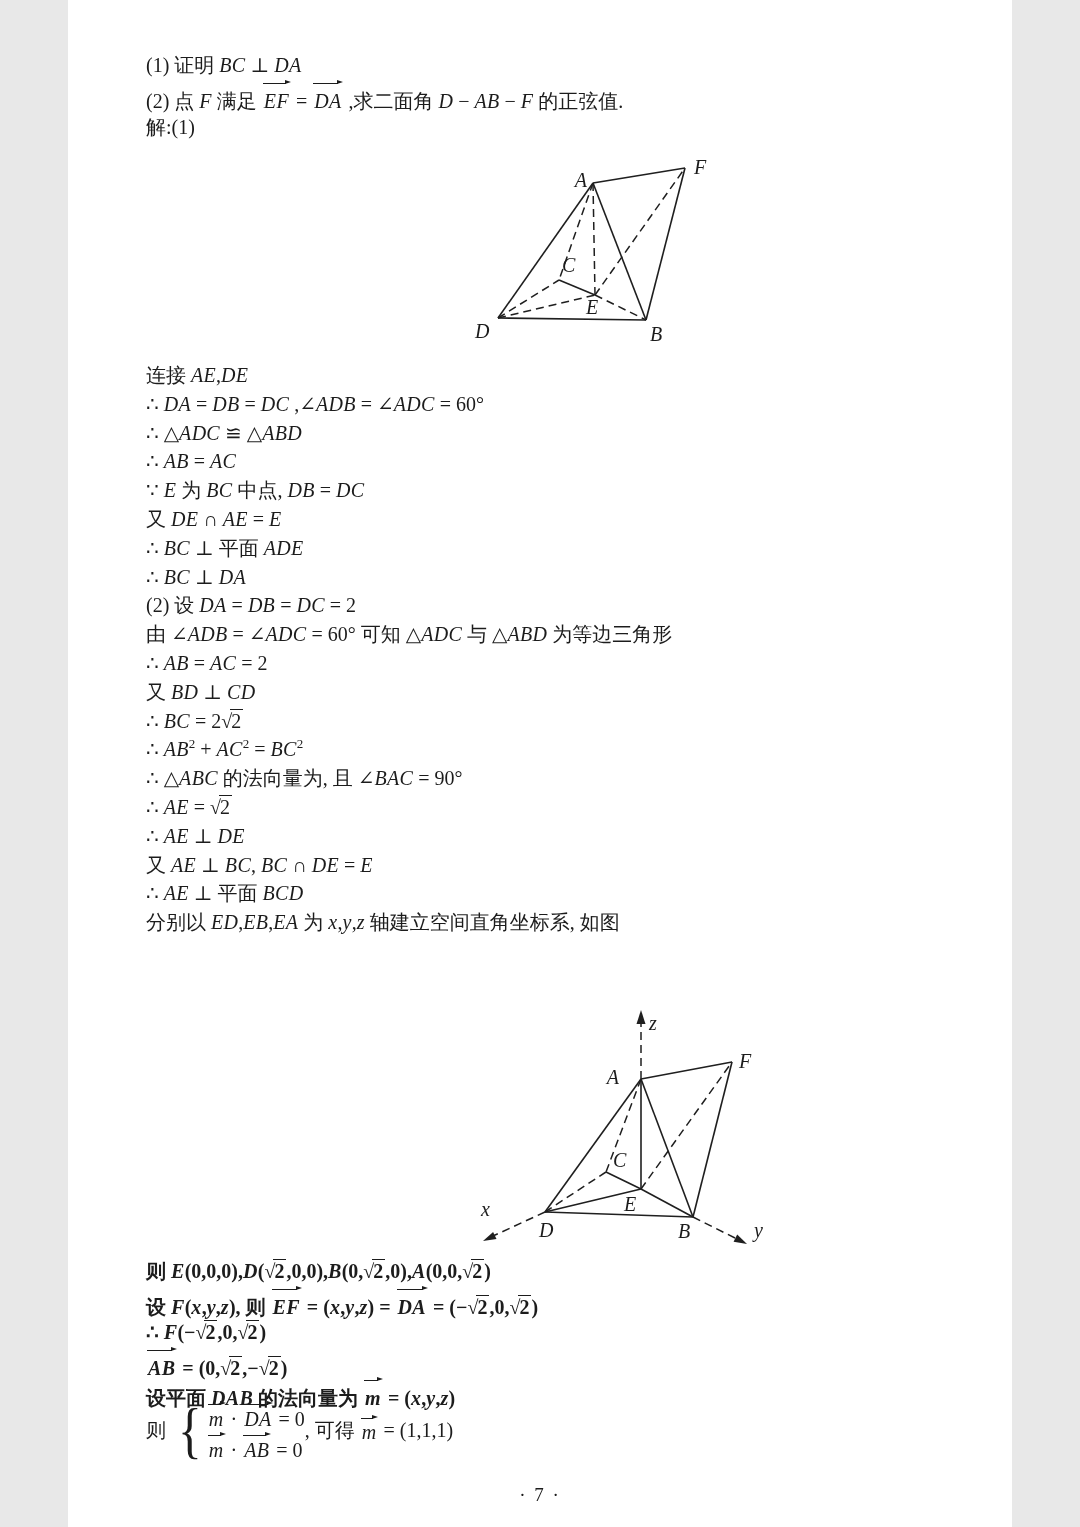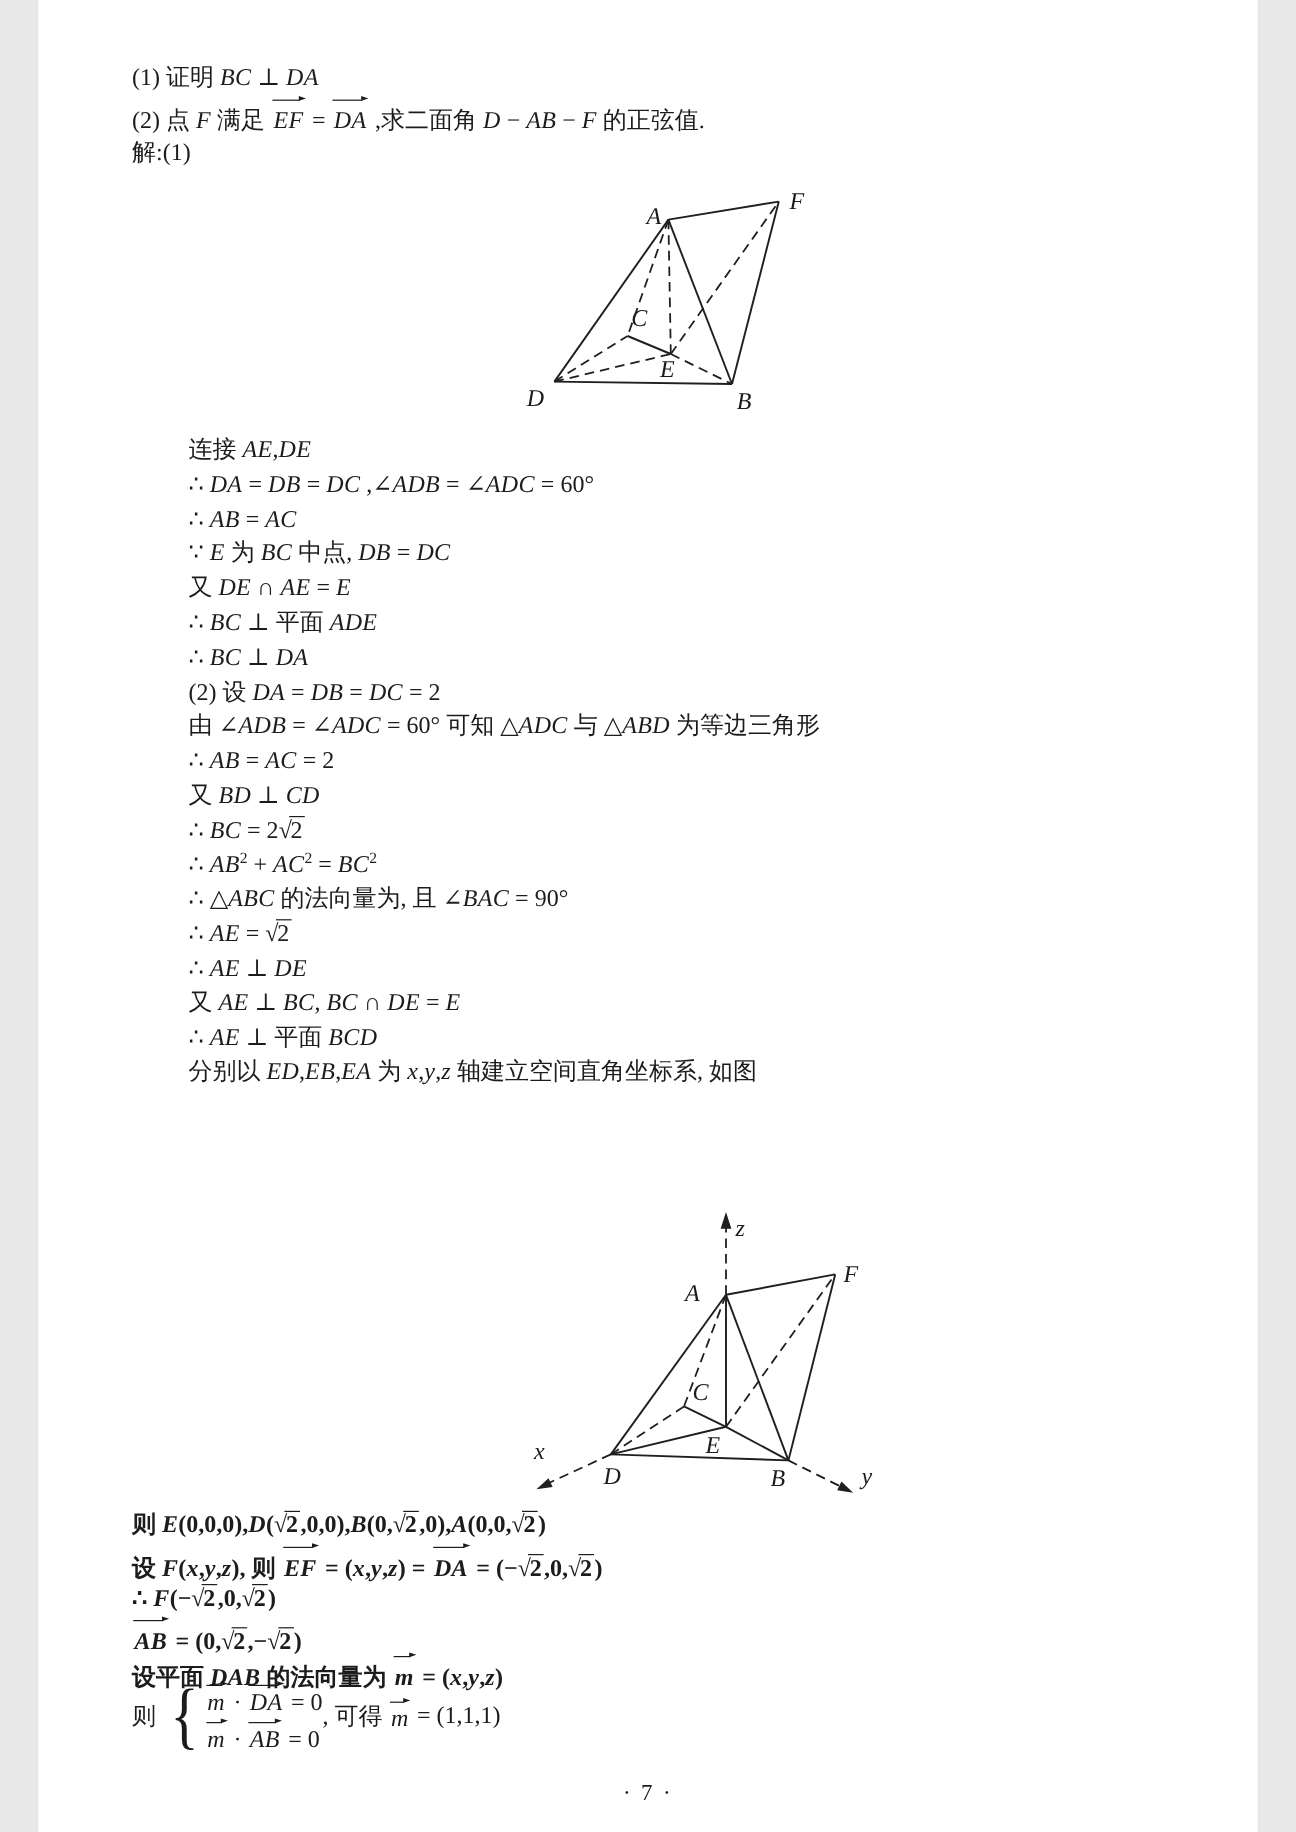--- a/index.html
+++ b/index.html
@@ -1,25 +1,25 @@
 <!DOCTYPE html>
 <html><head>
 <meta charset="utf-8">
 <style>
   html,body{margin:0;padding:0;background:#e8e8e8;}
   .page{
-    position:relative;width:1016px;height:1527px;margin:0 auto;
+    position:relative;width:944px;height:1527px;margin:0 auto;
     background:#ffffff;color:#1c1c1c;
     font-family:"Liberation Serif","DejaVu Serif",serif;
     font-size:20px;overflow:hidden;
   }
   .textblock{position:absolute;left:78px;white-space:nowrap;}
   .line{white-space:pre;}
   .intro .line{height:31px;line-height:31px;}
-  .mid .line{height:28.8px;line-height:28.8px;margin-left:47px;}
+  .mid .line{height:28.8px;line-height:28.8px;}
   .end .line{height:30.5px;line-height:30.5px;font-weight:bold;}
   .mi{font-style:italic;letter-spacing:.3px;}
   .vec-body{font-style:italic;letter-spacing:.3px;}
   sup.sup{font-size:13px;line-height:0;}
   
   .vec{position:relative;display:inline-block;padding:5px 2px 0 2px;}
   .vec-arrow{position:absolute;top:2px;left:1px;right:5px;border-top:1.4px solid #1c1c1c;}
   .vec-arrow::after{
     content:"";position:absolute;right:-5px;top:-3.6px;width:0;height:0;
     border-left:6px solid #1c1c1c;border-top:2.8px solid transparent;border-bottom:2.8px solid transparent;
@@ -73,20 +73,21 @@
     <text x="241" y="34">F</text>
     <text x="109" y="132">C</text>
     <text x="22" y="198">D</text>
     <text x="133" y="174">E</text>
     <text x="197" y="201">B</text>
   </svg>
 
   <div class="textblock mid" style="top:361px;">
       <div class="line"><span class="tx">连接 </span><span class="mi">AE</span><span class="tx">,</span><span class="mi">DE</span></div>
       <div class="line"><span class="tx">∴ </span><span class="mi">DA</span><span class="tx"> = </span><span class="mi">DB</span><span class="tx"> = </span><span class="mi">DC</span><span class="tx"> ,∠</span><span class="mi">ADB</span><span class="tx"> = ∠</span><span class="mi">ADC</span><span class="tx"> = 60°</span></div>
+      <div class="line"><span class="tx">∴ △</span><span class="mi">ADC</span><span class="tx"> ≌ △</span><span class="mi">ABD</span></div>
       <div class="line"><span class="tx">∴ </span><span class="mi">AB</span><span class="tx"> = </span><span class="mi">AC</span></div>
       <div class="line"><span class="tx">∵ </span><span class="mi">E</span><span class="tx"> 为 </span><span class="mi">BC</span><span class="tx"> 中点, </span><span class="mi">DB</span><span class="tx"> = </span><span class="mi">DC</span></div>
       <div class="line"><span class="tx">又 </span><span class="mi">DE</span><span class="tx"> ∩ </span><span class="mi">AE</span><span class="tx"> = </span><span class="mi">E</span></div>
       <div class="line"><span class="tx">∴ </span><span class="mi">BC</span><span class="tx"> ⊥ 平面 </span><span class="mi">ADE</span></div>
       <div class="line"><span class="tx">∴ </span><span class="mi">BC</span><span class="tx"> ⊥ </span><span class="mi">DA</span></div>
       <div class="line"><span class="tx">(2) 设 </span><span class="mi">DA</span><span class="tx"> = </span><span class="mi">DB</span><span class="tx"> = </span><span class="mi">DC</span><span class="tx"> = 2</span></div>
       <div class="line"><span class="tx">由 ∠</span><span class="mi">ADB</span><span class="tx"> = ∠</span><span class="mi">ADC</span><span class="tx"> = 60° 可知 △</span><span class="mi">ADC</span><span class="tx"> 与 △</span><span class="mi">ABD</span><span class="tx"> 为等边三角形</span></div>
       <div class="line"><span class="tx">∴ </span><span class="mi">AB</span><span class="tx"> = </span><span class="mi">AC</span><span class="tx"> = 2</span></div>
       <div class="line"><span class="tx">又 </span><span class="mi">BD</span><span class="tx"> ⊥ </span><span class="mi">CD</span></div>
       <div class="line"><span class="tx">∴ </span><span class="mi">BC</span><span class="tx"> = 2</span><span class="sqrt"><span class="sqrt-sign">√</span><span class="sqrt-rad">2</span></span></div>

